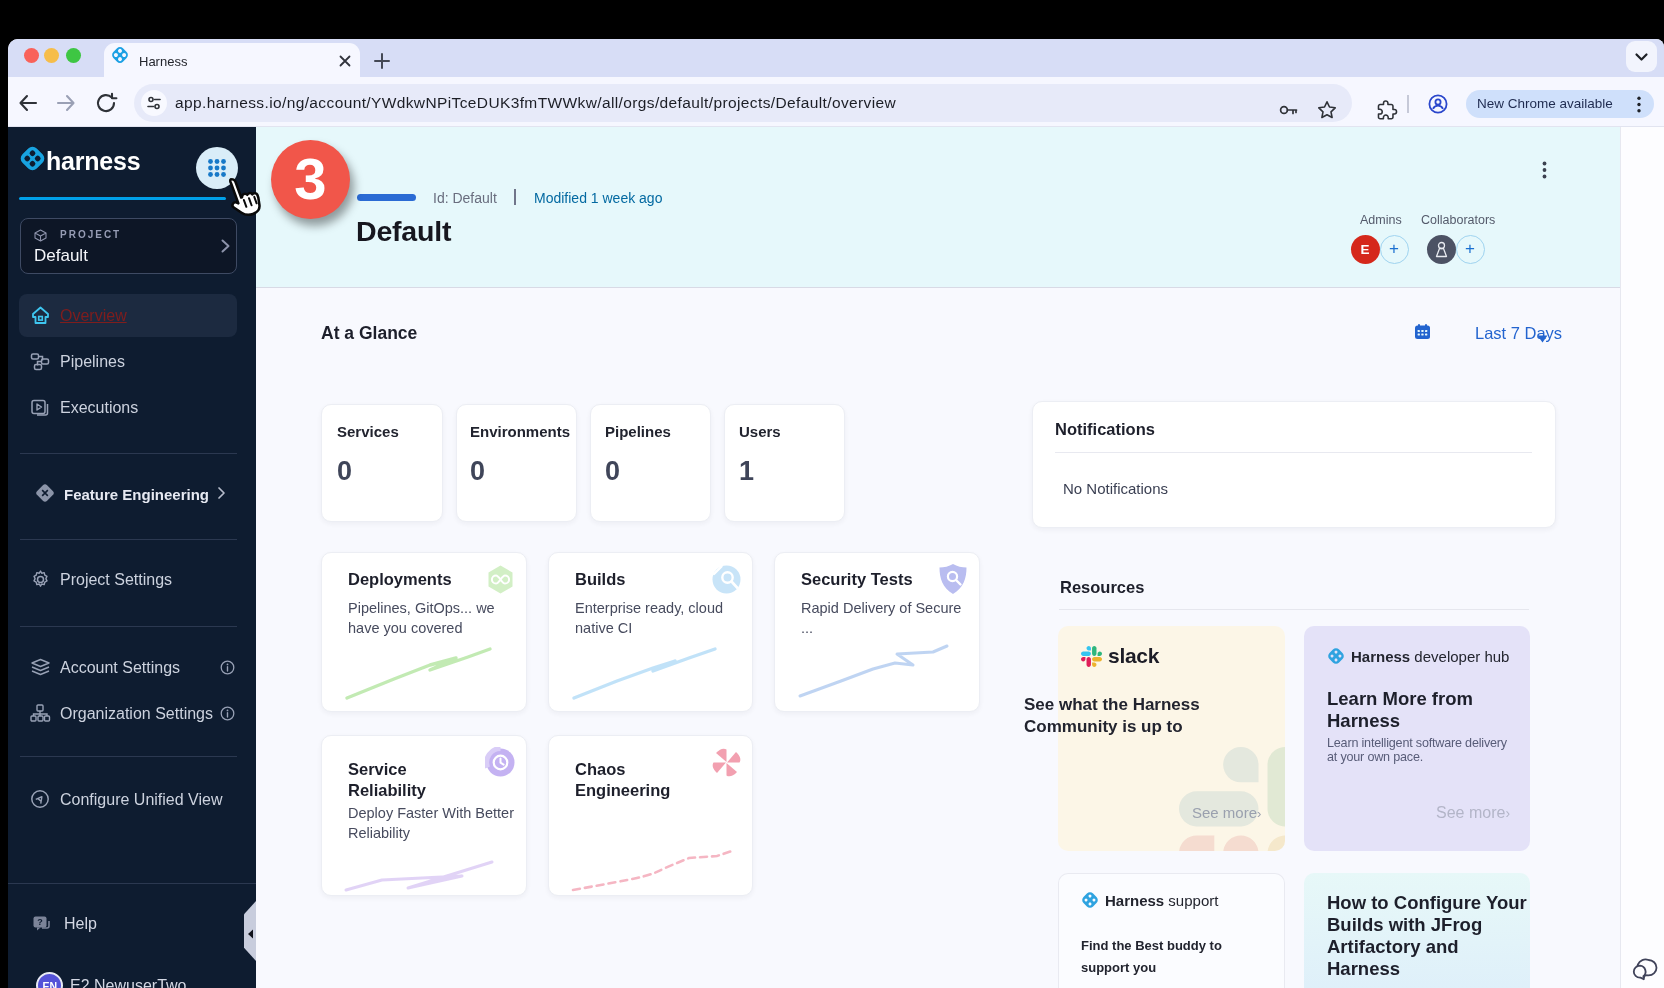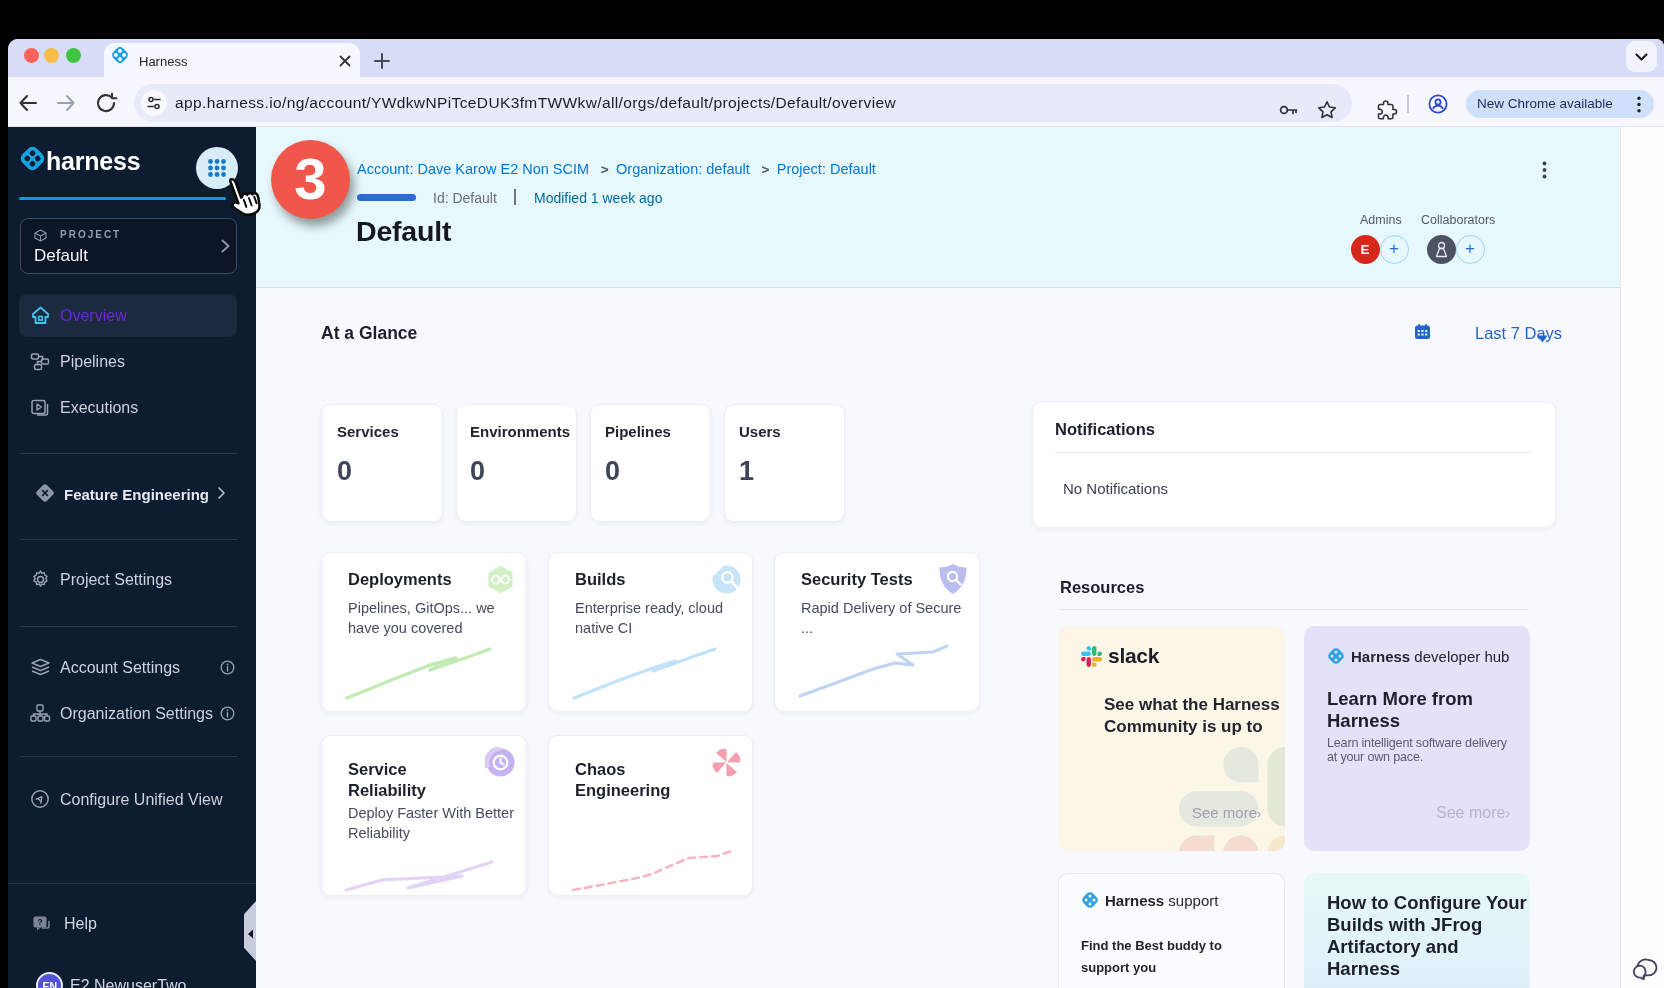--- a/index.html
+++ b/index.html
@@ -155,21 +155,21 @@
       </svg>
   </div>
 
   <div class="abs" style="left:11px;top:255px;width:218px;height:43px;background:#1c2a40;border-radius:8px;"></div>
   <div class="abs" style="left:22px;top:266px;width:21px;height:21px;">
     <svg width="21" height="21" viewBox="0 0 21 21">
         <path d="M3 9 L10.5 2.5 L18 9 V12 H15.5 V18 H5.5 V12 H3 Z" fill="none" stroke="#3ec6f0" stroke-width="1.8" stroke-linejoin="round"></path>
         <rect x="8.7" y="11.5" width="3.6" height="3.6" fill="none" stroke="#3ec6f0" stroke-width="1.6"></rect>
       </svg>
   </div>
-  <div class="abs txt" style="left:52px;top:267.5px;font-size:16px;color:#6d28d9;">Overview</div>
+  <div class="abs txt" style="left:52px;top:267.5px;font-size:16px;color:#7f1d1d;text-decoration:underline;">Overview</div>
 
   <div class="abs" style="left:22px;top:313px;width:20px;height:20px;">
     <svg width="20" height="20" viewBox="0 0 20 20">
         <g fill="none" stroke="#98a1b5" stroke-width="1.5">
           <rect x="1.5" y="2" width="7" height="5" rx="1.5"></rect>
           <rect x="11.5" y="7" width="7" height="5" rx="1.5"></rect>
           <rect x="4.5" y="12.5" width="7" height="5" rx="1.5"></rect>
           <path d="M8.5 4.5 h4 v4 M11.5 9.5 h-4 v4"></path>
         </g>
       </svg>
@@ -278,21 +278,20 @@
   <div class="abs txt" style="left:34.5px;top:941px;font-size:10.5px;font-weight:bold;color:#fff;">EN</div>
   <div class="abs txt" style="left:62px;top:938px;font-size:16px;color:#d4d8e4;">E2 NewuserTwo</div>
 
   <div class="abs" style="left:236px;top:862px;width:12px;height:60px;background:#c8cddd;clip-path:polygon(100% 0,100% 100%,0 78%,0 22%);"></div>
   <div class="abs" style="left:239px;top:886px;width:7px;height:10px;">
     <svg width="7" height="10" viewBox="0 0 7 10">
         <path d="M6 0.5 L1 5 L6 9.5 Z" fill="#10131c"></path>
       </svg>
   </div>
 
-  <div class="abs txt" style="left:349px;top:122px;font-size:14.5px;color:#0278d5;">Account: Dave Karow E2 Non SCIM <span style="color:#4e545f;font-size:13.5px;font-weight:bold;">&nbsp;&nbsp;&gt;&nbsp;&nbsp;</span>Organization: default <span style="color:#4e545f;font-size:13.5px;font-weight:bold;">&nbsp;&nbsp;&gt;&nbsp;&nbsp;</span>Project: Default</div>
   <div class="abs" style="left:1534px;top:122px;width:5px;height:19px;">
     <svg width="5" height="19" viewBox="0 0 5 19">
         <circle cx="2.5" cy="2.5" r="1.9" fill="#3c414f"></circle>
         <circle cx="2.5" cy="9" r="1.9" fill="#3c414f"></circle>
         <circle cx="2.5" cy="15.5" r="1.9" fill="#3c414f"></circle>
       </svg>
   </div>
   <div class="abs" style="left:349px;top:155px;width:59px;height:7px;border-radius:4px;background:#2b6bd4;"></div>
   <div class="abs txt" style="left:425px;top:151px;font-size:14px;color:#696d7e;">Id: Default</div>
   <div class="abs" style="left:506px;top:150px;width:1.5px;height:16px;background:#70758a;"></div>
@@ -458,21 +457,21 @@
       <path d="M32.3 77.6c0-7.1 5.8-12.9 12.9-12.9s12.9 5.8 12.9 12.9v32.3c0 7.1-5.8 12.9-12.9 12.9s-12.9-5.8-12.9-12.9V77.6z" fill="#e01e5a"></path>
       <path d="M45.2 25.8c-7.1 0-12.9-5.8-12.9-12.9S38.1 0 45.2 0s12.9 5.8 12.9 12.9v12.9H45.2z" fill="#36c5f0"></path>
       <path d="M45.2 32.3c7.1 0 12.9 5.8 12.9 12.9s-5.8 12.9-12.9 12.9H12.9C5.8 58.1 0 52.3 0 45.2s5.8-12.9 12.9-12.9h32.3z" fill="#36c5f0"></path>
       <path d="M97 45.2c0-7.1 5.8-12.9 12.9-12.9s12.9 5.8 12.9 12.9-5.8 12.9-12.9 12.9H97V45.2z" fill="#2eb67d"></path>
       <path d="M90.5 45.2c0 7.1-5.8 12.9-12.9 12.9s-12.9-5.8-12.9-12.9V12.9C64.7 5.8 70.5 0 77.6 0s12.9 5.8 12.9 12.9v32.3z" fill="#2eb67d"></path>
       <path d="M77.6 97c7.1 0 12.9 5.8 12.9 12.9s-5.8 12.9-12.9 12.9-12.9-5.8-12.9-12.9V97h12.9z" fill="#ecb22e"></path>
       <path d="M77.6 90.5c-7.1 0-12.9-5.8-12.9-12.9s5.8-12.9 12.9-12.9h32.3c7.1 0 12.9 5.8 12.9 12.9s-5.8 12.9-12.9 12.9H77.6z" fill="#ecb22e"></path>
     </svg>
   </div>
   <div class="abs txt" style="left:1100px;top:605px;font-size:21px;font-weight:bold;color:#1d1d27;letter-spacing:-0.3px;">slack</div>
-  <div class="abs" style="left:1096px;top:655px;width:180px;font-size:17px;font-weight:bold;color:#22242f;line-height:22px;">See what the Harness Community is up to</div>
+  <div class="abs" style="left:1016px;top:655px;width:180px;font-size:17px;font-weight:bold;color:#22242f;line-height:22px;">See what the Harness Community is up to</div>
   <div class="abs txt" style="left:1184px;top:765px;font-size:15px;color:#9aa0ae;">See more<span style="font-size:13px;">›</span></div>
 
   <div class="abs" style="left:1296px;top:587px;width:226px;height:225px;background:#e4e2f8;border-radius:10px;"></div>
   <div class="abs" style="left:1319px;top:608px;width:18px;height:18px;">
     <svg width="18" height="18" viewBox="0 0 18 18">
         <g transform="rotate(45 9 9)">
           <rect x="2.2" y="2.2" width="13.6" height="13.6" rx="4.4" fill="#2fa3e0"></rect>
           <circle cx="6.2" cy="6.2" r="1.5" fill="#e4e2f8"></circle>
           <circle cx="11.8" cy="6.2" r="1.5" fill="#e4e2f8"></circle>
           <circle cx="6.2" cy="11.8" r="1.5" fill="#e4e2f8"></circle>

